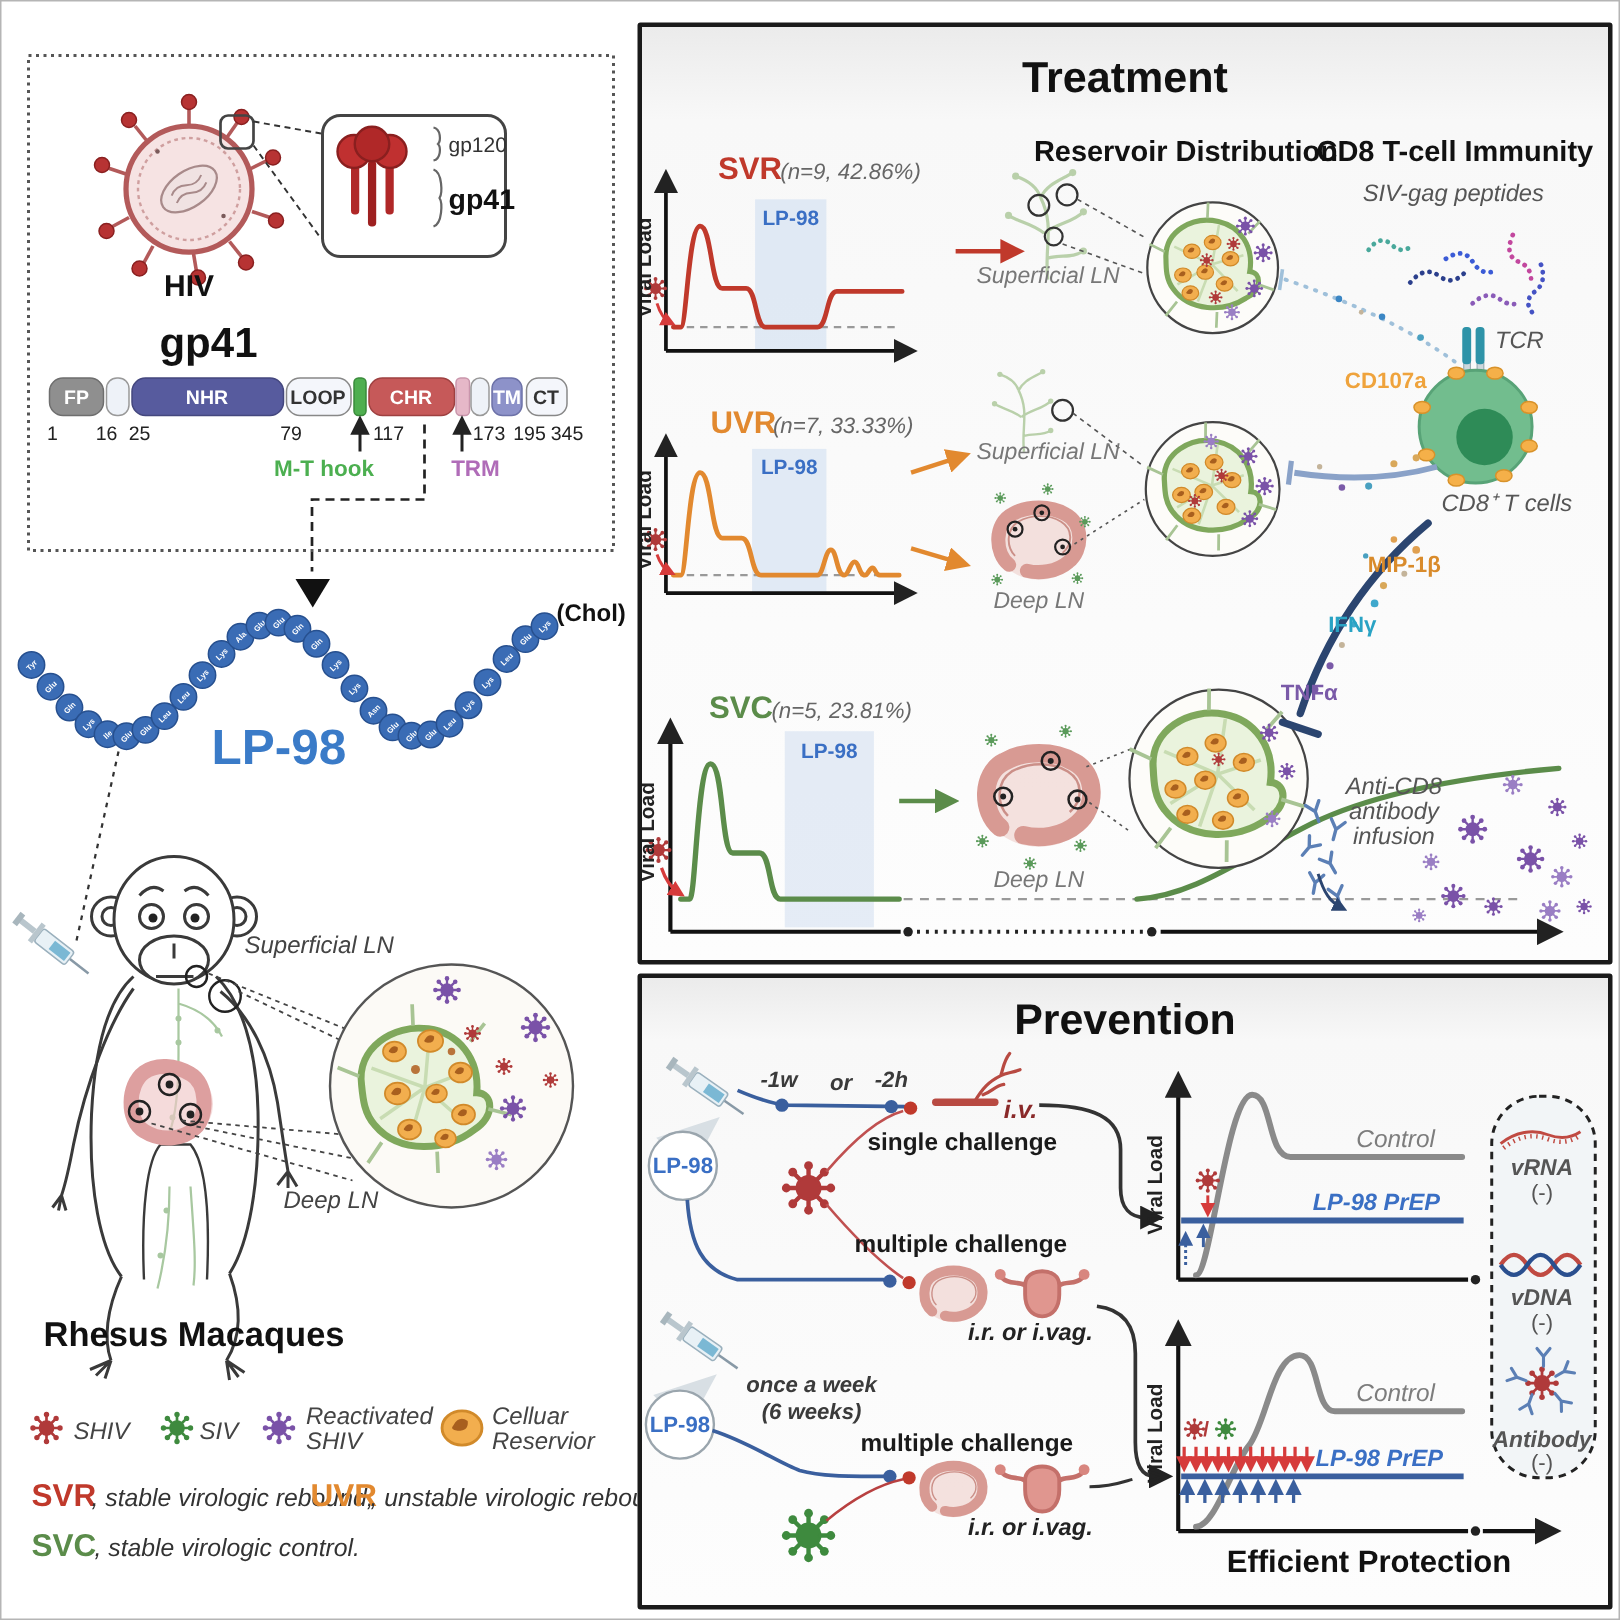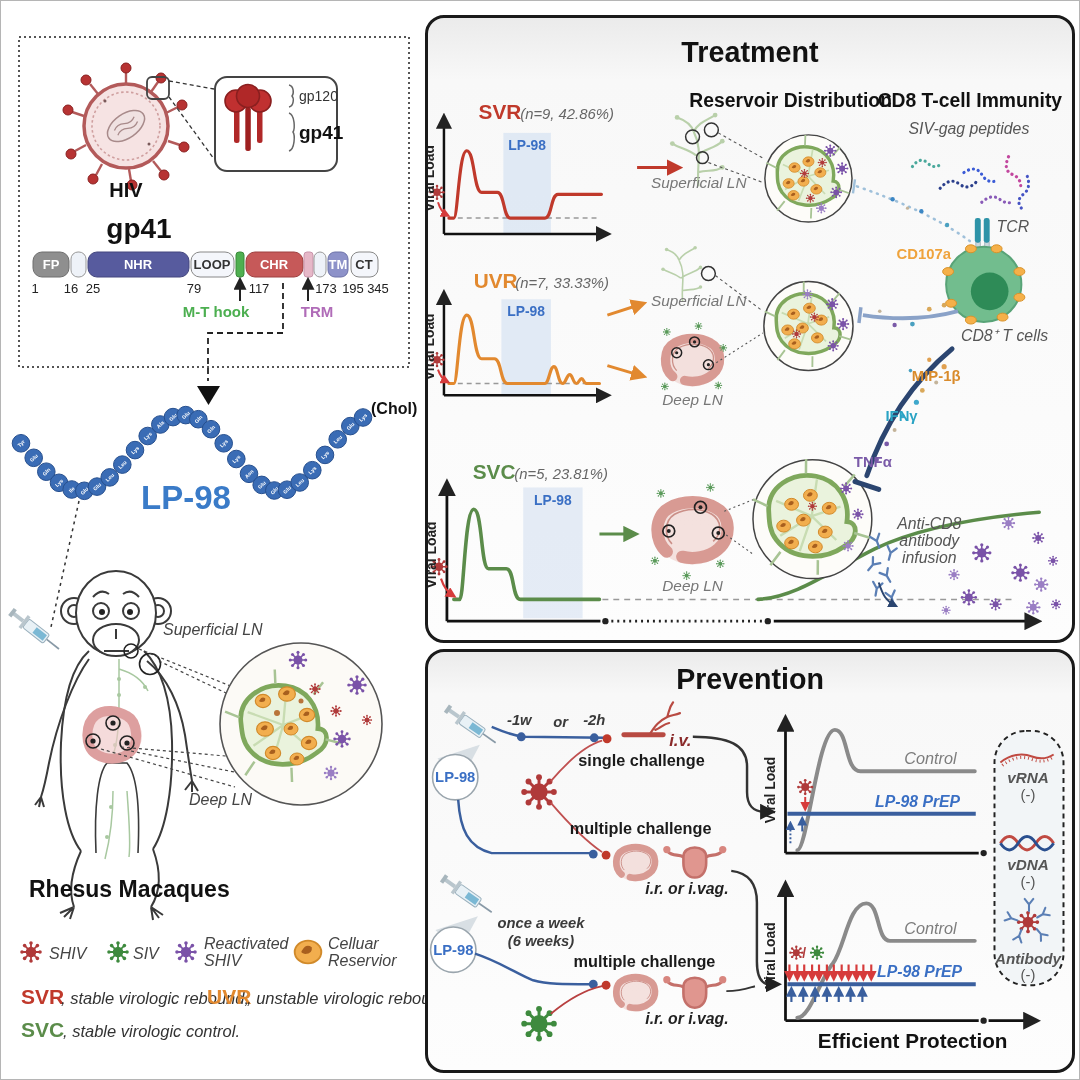--- a/index.html
+++ b/index.html
@@ -1,18 +1,18 @@
 <!DOCTYPE html>
 <html><head>
 <meta charset="utf-8">
 <style>
   html,body{margin:0;padding:0;background:#fff;}
   .stage{position:relative;width:1080px;height:1080px;background:#ffffff;overflow:hidden;
          font-family:"Liberation Sans",sans-serif;border:1px solid #b5b5b5;box-sizing:border-box;}
-  .panel{position:absolute;border:3px solid #1a1a1a;border-radius:19px;box-sizing:border-box;
+  .panel{position:absolute;border:3px solid #1a1a1a;border-radius:2px;box-sizing:border-box;
          background:linear-gradient(180deg,#ebebeb 0%,#f8f8f8 10%,#fdfdfd 100%);}
   #treatment-panel{left:424px;top:14px;width:650px;height:628px;}
   #prevention-panel{left:424px;top:648px;width:650px;height:424px;}
   .panel svg{position:absolute;left:0;top:0;}
   svg text{font-family:"Liberation Sans",sans-serif;}
   .t-title{font-size:29px;font-weight:bold;fill:#111;}
   .t-h2{font-size:19.5px;font-weight:bold;fill:#111;}
   .t-ylab{font-size:14px;font-weight:bold;fill:#222;}
   .t-abbr{font-size:21px;font-weight:bold;}
   .t-stats{font-size:15px;font-style:italic;fill:#666;}

